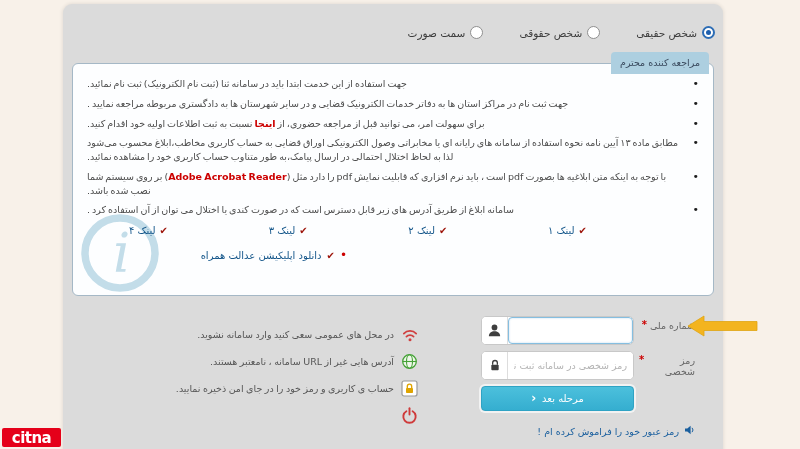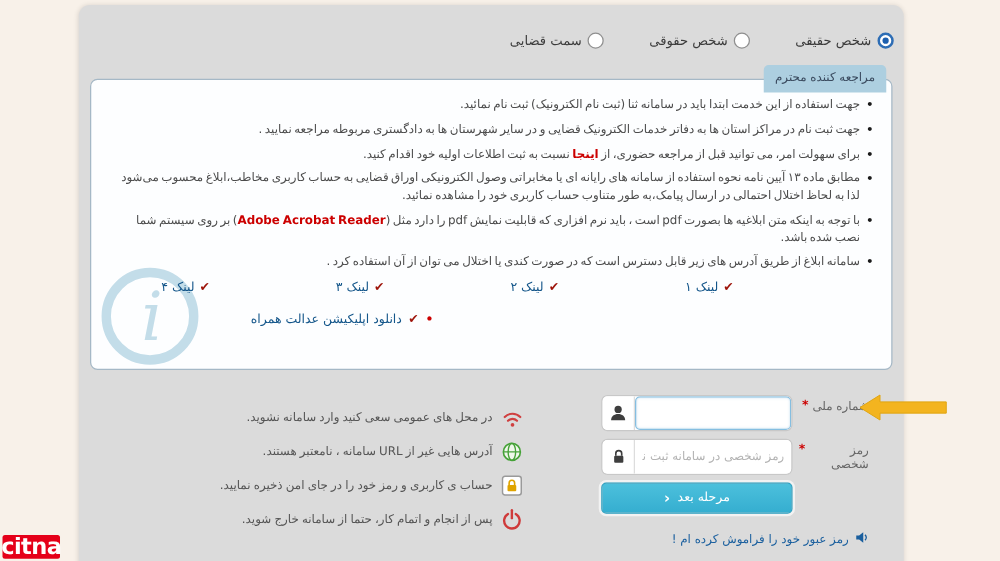--- a/index.html
+++ b/index.html
@@ -41,21 +41,21 @@
     background:#adcfe0; color:#3a4a5e; font-size:9.5px;
     padding:5px 9px 6px; border-radius:4px 4px 0 0;
   }
 
   
   .info-panel {
     position:absolute; left:9px; top:59px; width:642px; height:233px;
     background:#fdfeff; border:1px solid #a5b8c6; border-radius:6px;
     z-index:1; padding:13px 14px 0; overflow:hidden;
   }
-  .bullets { list-style:none; direction:rtl; text-align:right;
+  .bullets { list-style:none; direction:rtl; text-align:left;
     font-size:9.5px; color:#4c4c4c; word-spacing:-1px; line-height:1.45; position:relative; z-index:2;}
   .bullets li { position:relative; padding-right:11px; margin-bottom:6px; }
   .bullets li::before { content:"•"; position:absolute; right:0; top:-1px; color:#1b1b1b; font-size:11px; }
   .red-strong { color:#cc0000; font-weight:bold; }
   .inline-link { color:#cc0000; font-weight:bold; text-decoration:none; cursor:pointer; }
 
   .links-row {
     position:relative; z-index:2;
     margin:8px 112px 0 42px; display:flex; direction:rtl;
     justify-content:space-between; align-items:center;
@@ -109,49 +109,49 @@
   .next-btn {
     grid-column:2; height:25px; border:1px solid #2fa3c4; border-radius:4px;
     background:linear-gradient(#4cc0dc,#35aed0); color:#fff;
     font-family:"DejaVu Sans", sans-serif; font-size:10px;
     display:flex; direction:rtl; align-items:center; justify-content:center; gap:6px;
     cursor:pointer; box-shadow:0 0 0 2px rgba(255,255,255,.65);
   }
   .next-btn .chev { font-weight:bold; font-size:12px; line-height:1; transform:translateY(-1px); }
   .forgot-row {
     grid-column:1 / span 2; justify-self:start; margin-top:8px;
-    display:flex; direction:rtl; align-items:center; gap:5px;
+    display:flex; direction:rtl; align-items:flex-end; gap:5px;
     font-size:9.5px; color:#1a5f9e; cursor:pointer;
   }
 
   
   .yellow-arrow { position:absolute; left:687px; top:314px; z-index:5; }
   .citna {
-    position:absolute; left:2px; top:428px; width:46px; height:19px;
+    position:absolute; left:2px; top:428px; width:59px; height:19px;
     background:#e50019; border-radius:2px; display:flex; align-items:center; justify-content:center;
-    color:#fff; font-size:18px; font-weight:bold; letter-spacing:-0.5px;
+    color:#fff; font-size:15px; font-weight:bold; letter-spacing:-0.5px;
   }
 </style>
 </head>
 <body>
 
 <div class="card">
 
   <div class="radio-row">
     <span class="radio-opt">
       <span class="radio-circle selected"></span>
       <span class="radio-label">شخص حقیقی</span>
     </span>
     <span class="radio-opt">
       <span class="radio-circle"></span>
       <span class="radio-label">شخص حقوقی</span>
     </span>
     <span class="radio-opt">
       <span class="radio-circle"></span>
-      <span class="radio-label">سمت قضایی</span>
+      <span class="radio-label">سمت صورت</span>
     </span>
   </div>
 
   <div class="visitor-chip">مراجعه کننده محترم</div>
 
   <div class="info-panel">
     <div class="watermark">
       <svg width="88" height="88" viewBox="0 0 88 88">
         <circle cx="43" cy="43" r="35" fill="none" stroke="#c3dde9" stroke-width="7.5"></circle>
         <text x="36" y="62" font-size="54" font-style="italic" font-family="DejaVu Serif, serif" fill="#c3dde9">i</text>
@@ -223,21 +223,20 @@
       </span>
       <span class="tip-text">حساب ی کاربری و رمز خود را در جای امن ذخیره نمایید.</span>
     </div>
     <div class="tip-row">
       <span class="tip-icon">
         <svg width="17" height="17" viewBox="0 0 17 17">
           <path d="M5.4 4.2a6.2 6.2 0 1 0 6.2 0" fill="none" stroke="#cf3a3a" stroke-width="1.9" stroke-linecap="round"></path>
           <line x1="8.5" y1="1.2" x2="8.5" y2="7.5" stroke="#cf3a3a" stroke-width="1.9" stroke-linecap="round"></line>
         </svg>
       </span>
-      <span class="tip-text">پس از انجام و اتمام کار، حتما از سامانه خارج شوید.</span>
     </div>
   </div>
 
   <div class="login-form">
     <span class="fld-label">
       <span>شماره ملی</span>
       <span class="req">*</span>
     </span>
     <span class="input-group">
       <span class="input-addon">

